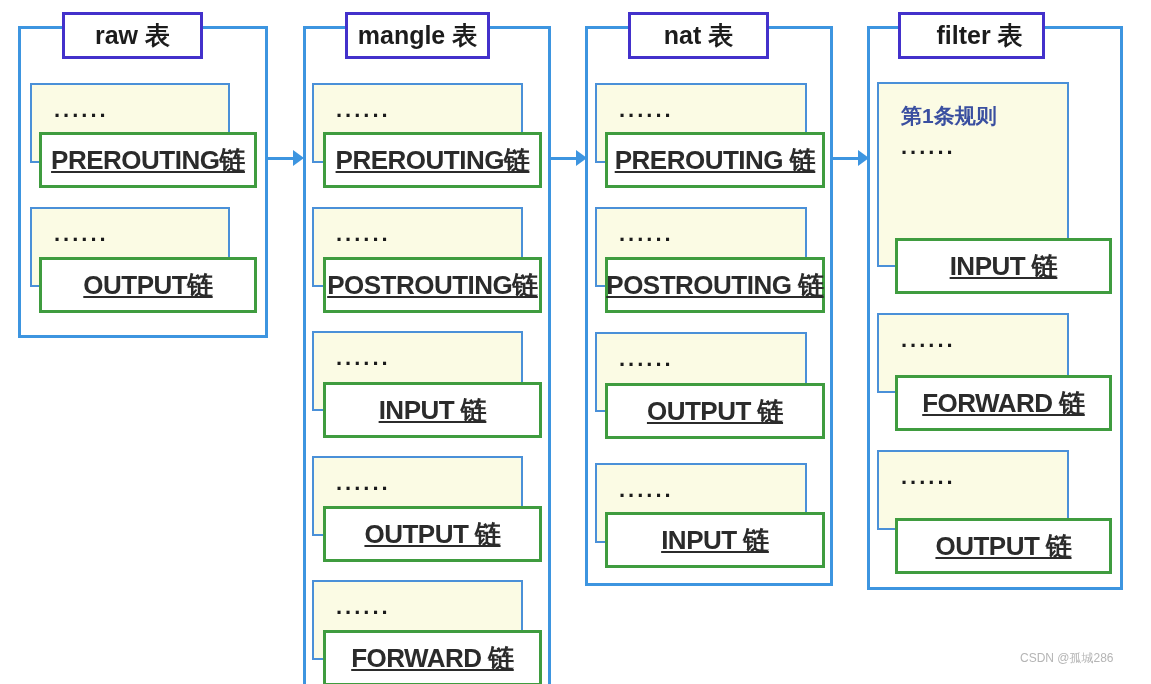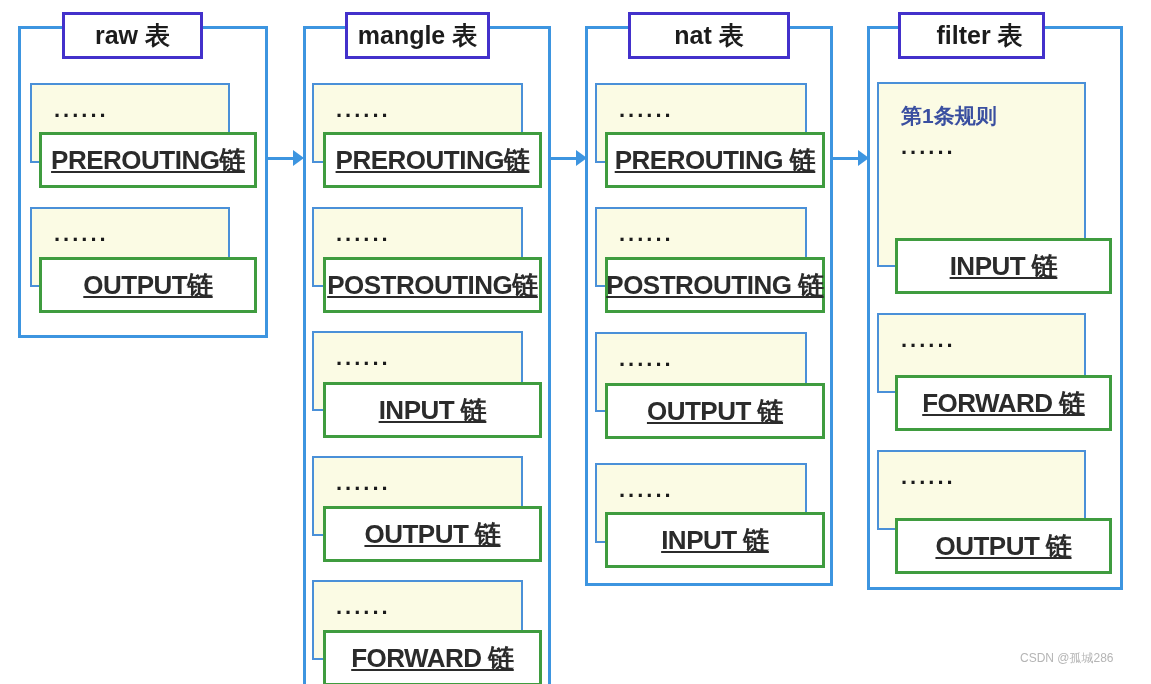--- a/index.html
+++ b/index.html
@@ -8,30 +8,30 @@
   .col{position:absolute;top:26px;border:3px solid var(--frame-blue,#3d95e0);background:#fff;box-sizing:border-box;}
   .col-raw{left:18px;width:250px;height:312px;}
   .col-mangle{left:303px;width:248px;height:700px;}
   .col-nat{left:585px;width:248px;height:560px;}
   .col-filter{left:867px;width:256px;height:564px;}
   .title{position:absolute;top:-17px;height:47px;z-index:3;background:#fff;box-sizing:border-box;
          border:3px solid var(--title-indigo,#4331cb);display:flex;align-items:center;justify-content:center;
          font-weight:bold;font-size:25px;color:#1c1c1c;white-space:nowrap;}
   .col-raw .title{left:41px;width:141px;}
   .col-mangle .title{left:39px;width:145px;}
-  .col-nat .title{left:40px;width:162px;}
+  .col-nat .title{left:40px;width:141px;}
   .col-filter .title{left:28px;width:147px;padding-left:16px;}
   .card{position:absolute;height:80px;background:var(--card-yellow,#fbfbe4);
         border:2px solid var(--card-border-blue,#4a90d8);box-sizing:border-box;z-index:1;}
   .box{position:absolute;height:56px;background:#ffffff;border:3px solid var(--chain-green,#3f9c3f);
        box-sizing:border-box;display:flex;align-items:center;justify-content:center;z-index:2;}
   .col-raw .card{left:9px;width:200px;}   .col-raw .box{left:18px;width:218px;}
   .col-mangle .card{left:6px;width:211px;}.col-mangle .box{left:17px;width:219px;}
   .col-nat .card{left:7px;width:212px;}   .col-nat .box{left:17px;width:220px;}
-  .col-filter .card{left:7px;width:209px;}.col-filter .box{left:25px;width:217px;}
+  .col-filter .card{left:7px;width:192px;}.col-filter .box{left:25px;width:217px;}
   .box span{font-size:26px;font-weight:700;color:var(--text-dark,#2b2b2b);letter-spacing:-0.5px;white-space:nowrap;text-decoration:underline;}
   .dots{margin:14px 0 0 22px;font-size:22px;font-weight:bold;letter-spacing:3px;
         color:#1a1a1a;line-height:22px;}
   .rules{margin:16px 0 0 22px;color:var(--rule-blue,#3a4fa0);font-weight:bold;font-size:21px;line-height:32px;}
   .card-tall .dots{margin-top:4px;}
   .arrow{position:absolute;top:150px;width:37px;height:17px;z-index:4;}
   .arrow .shaft{position:absolute;left:0;top:7px;width:27px;height:3px;background:var(--frame-blue,#3d95e0);}
   .arrow .head{position:absolute;left:26px;top:0;width:0;height:0;
                border-left:11px solid var(--frame-blue,#3d95e0);
                border-top:8px solid transparent;border-bottom:8px solid transparent;}

